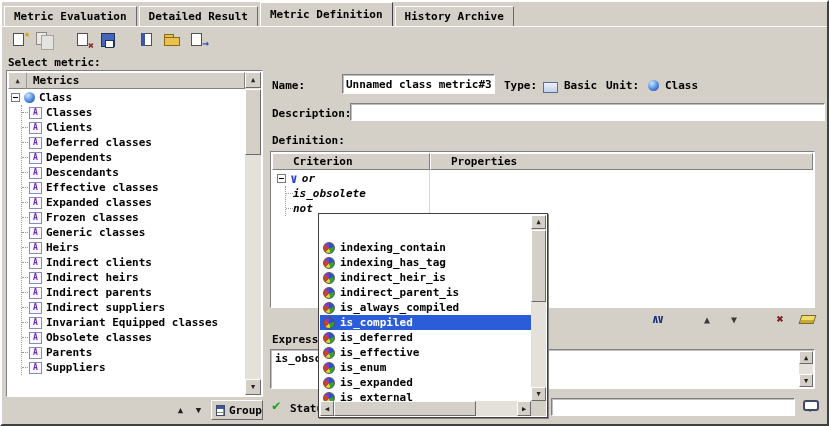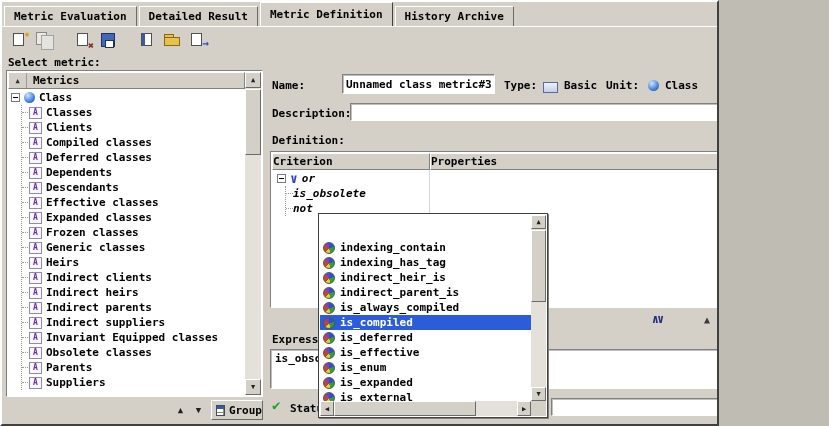--- a/index.html
+++ b/index.html
@@ -1,18 +1,18 @@
 <!DOCTYPE html>
 <html><head>
 <meta charset="utf-8">
 <style>
   html,body{margin:0;padding:0;background:#bfbcb4;}
   *{box-sizing:border-box;}
   body{font-family:"DejaVu Sans Mono", monospace;font-weight:bold;font-size:11px;color:#000;}
-  #win{position:relative;width:719px;height:426px;background:#d4d0c8;overflow:hidden;
+  #win{position:relative;width:829px;height:426px;background:#d4d0c8;overflow:hidden;
        border:2px solid;border-color:#ffffff #404040 #404040 #ffffff;}
 
   
   .tabbar{position:absolute;left:2px;top:0px;height:24px;display:flex;align-items:flex-end;}
   .tab{height:20px;line-height:19px;padding:0 9px;background:#d4d0c8;margin-right:2px;cursor:default;
        border:1px solid;border-color:#ffffff #6a6a6a #d4d0c8 #ffffff;border-bottom:none;}
   .tab.active{height:24px;line-height:23px;border-color:#ffffff #404040 #d4d0c8 #ffffff;}
 
   
   .toolbar{position:absolute;left:0;top:24px;width:100%;height:28px;border-top:1px solid #ffffff;
@@ -80,21 +80,21 @@
          box-shadow:inset 1px 1px 0 rgba(0,0,0,.25);font:inherit;padding:1px 3px;}
   input.field{outline:none;}
   .basic-ico{position:absolute;left:541px;top:80px;width:15px;height:11px;
              background:linear-gradient(#eef2fa,#c3cfe8);border:1px solid #5a6a9a;}
   .unit-sphere{position:absolute;left:646px;top:78px;}
 
   
   .deftable{position:absolute;left:268px;top:149px;width:545px;height:157px;background:#fff;
             border:1px solid;border-color:#808080 #ffffff #ffffff #808080;}
   .dhdr{position:absolute;left:1px;top:1px;right:1px;height:17px;display:flex;background:#d4d0c8;}
-  .dcell{border:1px solid;border-color:#ffffff #808080 #808080 #ffffff;line-height:15px;padding-left:0;}
+  .dcell{border:1px solid;border-color:#ffffff #808080 #808080 #ffffff;line-height:15px;padding-left:20px;}
   .dc1{width:158px;} .dc2{flex:1;}
   .colline{position:absolute;left:158px;top:18px;bottom:1px;width:1px;background:#d8d8d8;}
   .dbody{position:absolute;left:2px;top:19px;right:17px;bottom:1px;overflow:hidden;font-style:italic;}
   .drow{display:flex;align-items:center;gap:4px;height:15px;padding-left:4px;}
   .oricon{color:#2a3fd0;font-size:13px;line-height:13px;}
   .oricon::before{content:'∨';}
   .dkids{margin-left:12px;border-left:1px dotted #9a9a9a;}
   .dkids .titem::before{width:7px;}
 
   
@@ -198,24 +198,20 @@
           <div class="titem">
             <span class="micon"></span>
             <span>Classes</span>
           </div>
           <div class="titem">
             <span class="micon"></span>
             <span>Clients</span>
           </div>
           <div class="titem">
             <span class="micon"></span>
-            <span>Compiled classes</span>
-          </div>
-          <div class="titem">
-            <span class="micon"></span>
             <span>Deferred classes</span>
           </div>
           <div class="titem">
             <span class="micon"></span>
             <span>Dependents</span>
           </div>
           <div class="titem">
             <span class="micon"></span>
             <span>Descendants</span>
           </div>

